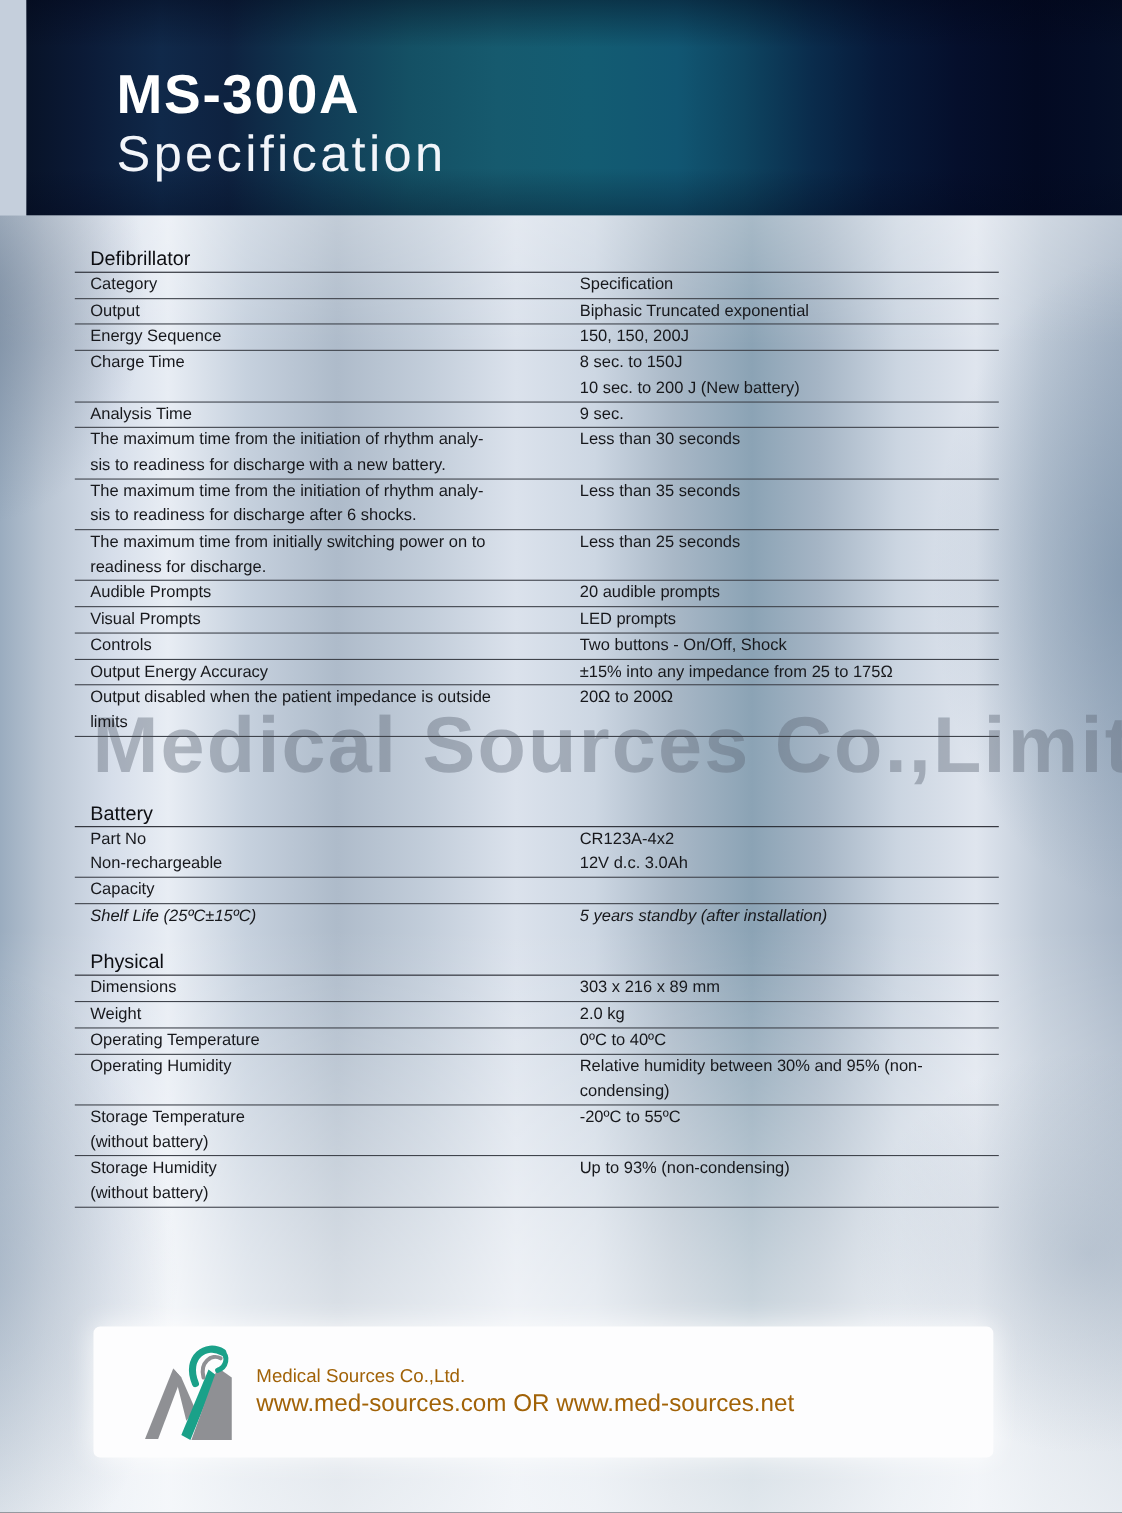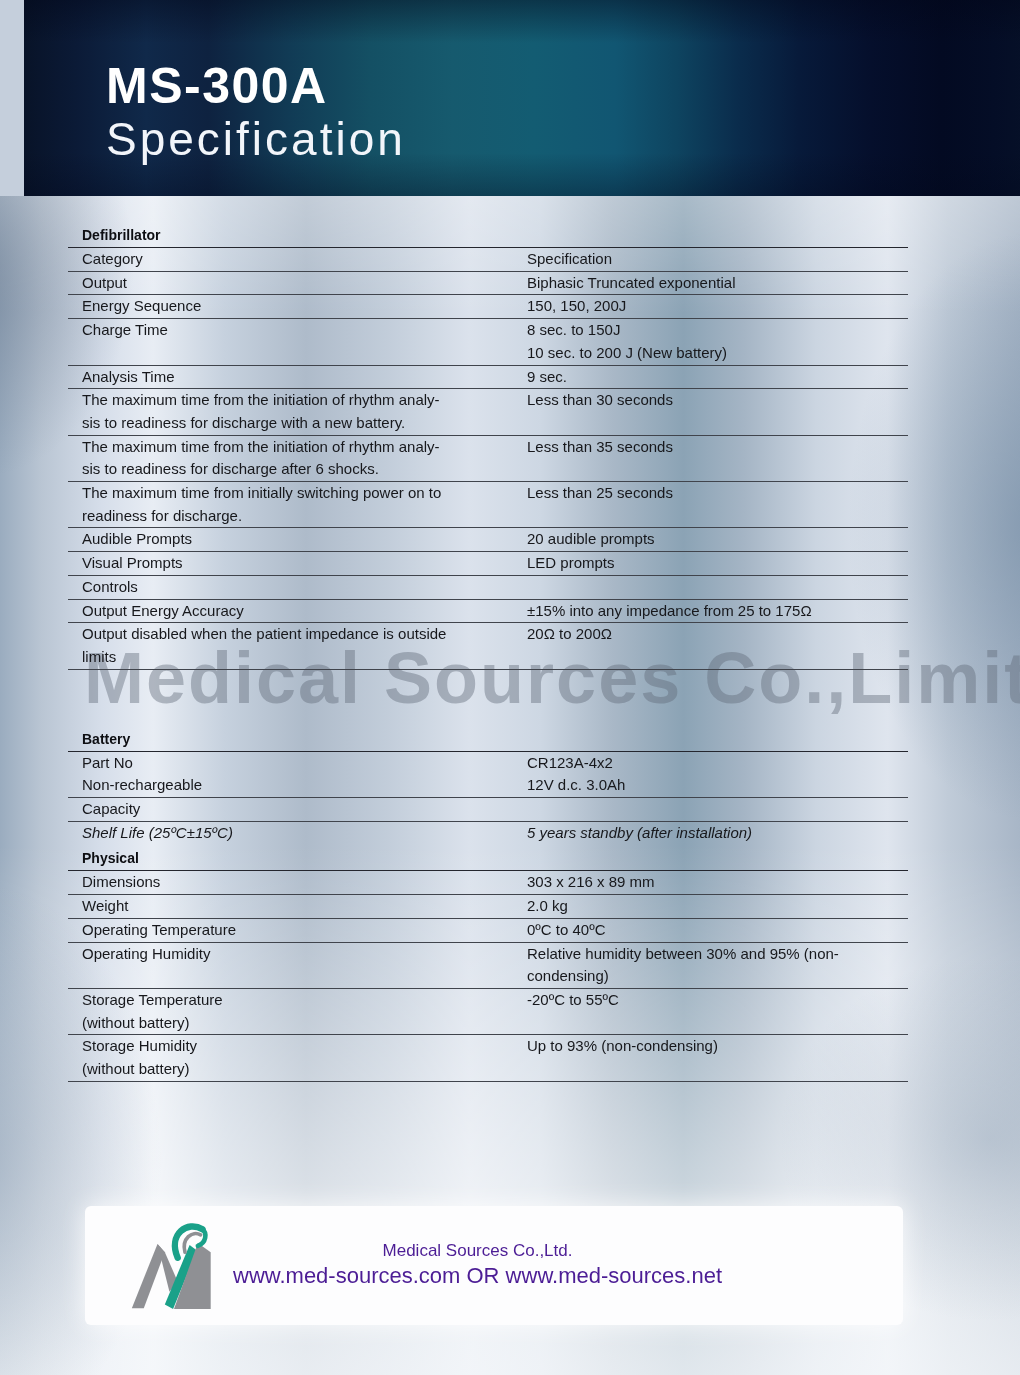--- a/index.html
+++ b/index.html
@@ -45,39 +45,39 @@
   .watermark{
     position:absolute;left:84px;top:452px;white-space:nowrap;
     font-family:Liberation Sans, sans-serif;font-weight:700;
     font-size:72px;line-height:60px;letter-spacing:2px;
     color:rgba(96,106,120,.42);
     pointer-events:none;
   }
   
   .spec-table{position:absolute;left:68px;top:30px;width:840px;font-size:15px;color:#17181c;}
   .section-heading{
-    font-weight:700;font-size:14px;line-height:19px;color:#0d0e12;
+    font-weight:400;font-size:18px;line-height:19px;color:#0d0e12;
     padding:0 0 2px 14px;border-bottom:1.5px solid #24262e;
   }
   .section-battery{margin-top:60px;}
-  .section-physical{margin-top:5px;}
+  .section-physical{margin-top:21px;}
   .row{display:flex;border-bottom:1px solid #40444c;}
   .row.no-border{border-bottom:none;font-style:italic;}
   .cell{display:block;}
   .cell.label{width:445px;padding-left:14px;flex:none;}
   .cell.value{flex:1;min-width:0;}
   .line{line-height:22.7px;white-space:nowrap;}
   
   .footer-card{
     position:absolute;left:85px;top:1010px;width:818px;height:119px;
     background:#fdfdfe;border-radius:6px;
     box-shadow:0 0 24px rgba(255,255,255,.8);
   }
   .footer-logo{position:absolute;left:34px;top:14px;width:110px;height:92px;}
-  .footer-text{position:absolute;left:148px;top:32px;color:#4c1d95;text-align:center;}
+  .footer-text{position:absolute;left:148px;top:32px;color:#a16207;}
   .footer-company{font-size:17px;line-height:25px;}
   .footer-sites{font-size:22px;line-height:25px;}
 </style>
 </head>
 <body>
 
 <div class="page">
 
   <div class="hero">
     <div class="hero-title">MS-300A</div>
@@ -170,20 +170,23 @@
           <div class="cell label">
             <div class="line">Visual Prompts</div>
           </div>
           <div class="cell value">
             <div class="line">LED prompts</div>
           </div>
         </div>
         <div class="row">
           <div class="cell label">
             <div class="line">Controls</div>
+          </div>
+          <div class="cell value">
+            <div class="line">Two buttons - On/Off, Shock</div>
           </div>
         </div>
         <div class="row">
           <div class="cell label">
             <div class="line">Output Energy Accuracy</div>
           </div>
           <div class="cell value">
             <div class="line">±15% into any impedance from 25 to 175Ω</div>
           </div>
         </div>

